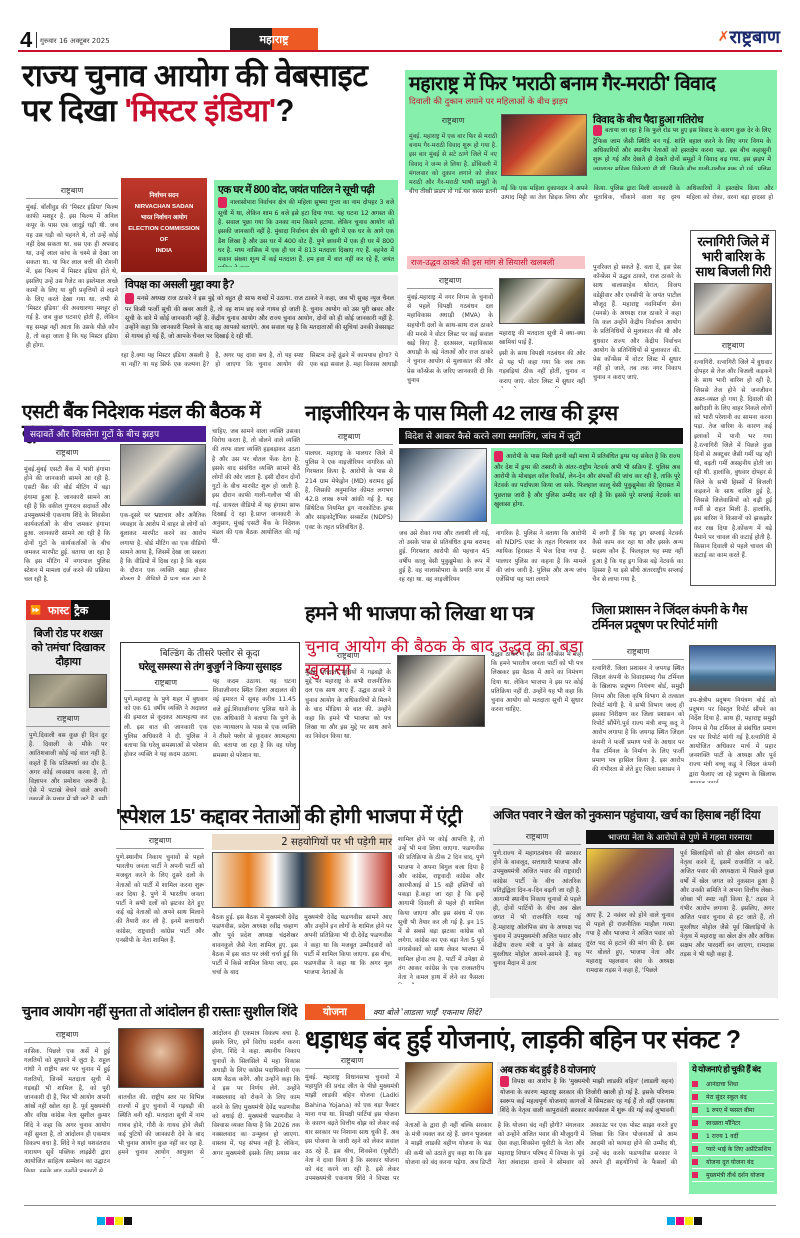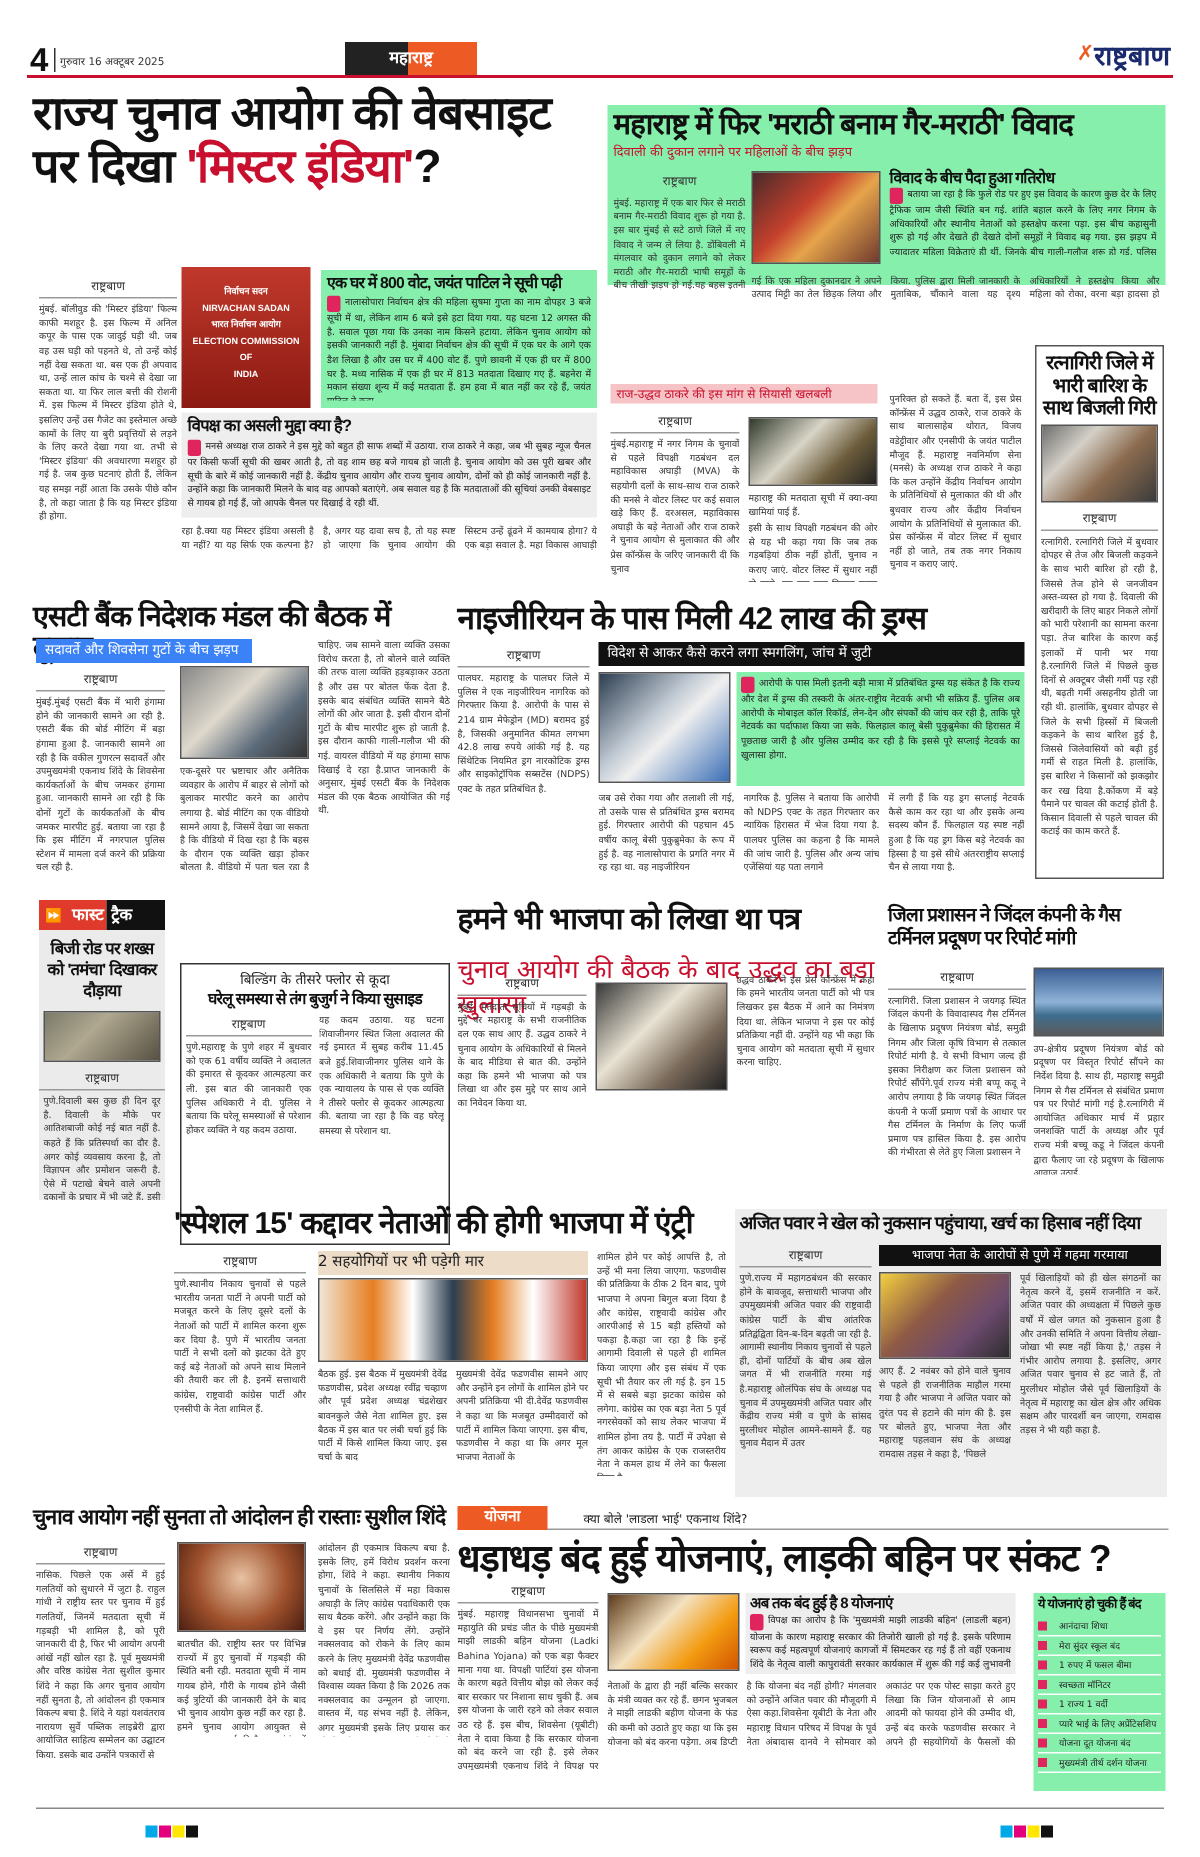--- a/index.html
+++ b/index.html
@@ -102,21 +102,21 @@
 
 <section class="abs" style="left:690px;top:230px;width:86px;height:356px;border:1px solid #555;padding:3px;">
   <h3 class="hd" style="font-size:13px;text-align:center;line-height:15px;">रत्नागिरी जिले में भारी बारिश के साथ बिजली गिरी</h3>
   <div class="img" style="margin-top:4px;height:52px;background:linear-gradient(135deg,#6e6e6e,#d4d0c8 30%,#8b6b4f 60%,#3b3b3b);"></div>
   <div class="byline" style="margin-top:4px;">राष्ट्रबाण</div>
   <div class="body-text" style="height:232px;">रत्नागिरी. रत्नागिरी जिले में बुधवार दोपहर से तेज और बिजली कड़कने के साथ भारी बारिश हो रही है, जिससे तेज होने से जनजीवन अस्त-व्यस्त हो गया है. दिवाली की खरीदारी के लिए बाहर निकले लोगों को भारी परेशानी का सामना करना पड़ा. तेज बारिश के कारण कई इलाकों में पानी भर गया है.रत्नागिरी जिले में पिछले कुछ दिनों से अक्टूबर जैसी गर्मी पड़ रही थी, बढ़ती गर्मी असहनीय होती जा रही थी. हालांकि, बुधवार दोपहर से जिले के सभी हिस्सों में बिजली कड़कने के साथ बारिश हुई है, जिससे जिलेवासियों को बढ़ी हुई गर्मी से राहत मिली है. हालांकि, इस बारिश ने किसानों को झकझोर कर रख दिया है.कोंकण में बड़े पैमाने पर चावल की कटाई होती है. किसान दिवाली से पहले चावल की कटाई का काम करते हैं.</div>
 </section>
 
 <section class="abs" style="left:22px;top:402px;width:280px;height:190px;">
   <h2 class="hd" style="font-size:19px;">एसटी बैंक निदेशक मंडल की बैठक में तूफान</h2>
-  <div class="abs" style="left:2px;top:24px;width:144px;height:16px;background:#3b82f6;color:#fff;font-size:9px;line-height:16px;padding-left:6px;">
+  <div class="abs" style="left:2px;top:24px;width:182px;height:16px;background:#4c1d95;color:#fff;font-size:9px;line-height:16px;padding-left:6px;">
     <span>सदावर्ते और शिवसेना गुटों के बीच झड़प</span>
   </div>
   <div class="abs" style="left:2px;top:44px;width:86px;">
     <div class="byline">राष्ट्रबाण</div>
     <div class="body-text" style="height:128px;">मुंबई.मुंबई एसटी बैंक में भारी हंगामा होने की जानकारी सामने आ रही है. एसटी बैंक की बोर्ड मीटिंग में बड़ा हंगामा हुआ है. जानकारी सामने आ रही है कि वकील गुणरत्न सदावर्ते और उपमुख्यमंत्री एकनाथ शिंदे के शिवसेना कार्यकर्ताओं के बीच जमकर हंगामा हुआ. जानकारी सामने आ रही है कि दोनों गुटों के कार्यकर्ताओं के बीच जमकर मारपीट हुई. बताया जा रहा है कि इस मीटिंग में नगरपाल पुलिस स्टेशन में मामला दर्ज करने की प्रक्रिया चल रही है.</div>
   </div>
   <div class="abs img" style="left:98px;top:42px;width:86px;height:62px;background:linear-gradient(135deg,#888,#ded8cc 40%,#5c6b7a 70%,#333);"></div>
   <div class="abs body-text" style="left:98px;top:108px;width:86px;height:70px;">एक-दूसरे पर भ्रष्टाचार और अनैतिक व्यवहार के आरोप में बाहर से लोगों को बुलाकर मारपीट करने का आरोप लगाया है. बोर्ड मीटिंग का एक वीडियो सामने आया है, जिसमें देखा जा सकता है कि वीडियो में दिख रहा है कि बहस के दौरान एक व्यक्ति खड़ा होकर बोलता है. वीडियो में पता चल रहा है कि</div>
   <div class="abs body-text" style="left:190px;top:24px;width:88px;height:156px;">चाहिए. जब सामने वाला व्यक्ति उसका विरोध करता है, तो बोलने वाले व्यक्ति की तरफ वाला व्यक्ति हड़बड़ाकर उठता है और उस पर बोतल फेंक देता है. इसके बाद संबंधित व्यक्ति सामने बैठे लोगों की ओर जाता है. इसी दौरान दोनों गुटों के बीच मारपीट शुरू हो जाती है. इस दौरान काफी गाली-गलौज भी की गई. वायरल वीडियो में यह हंगामा साफ दिखाई दे रहा है.प्राप्त जानकारी के अनुसार, मुंबई एसटी बैंक के निदेशक मंडल की एक बैठक आयोजित की गई थी.</div>
 </section>
@@ -185,21 +185,21 @@
   <div class="abs img" style="left:97px;top:42px;width:87px;height:46px;background:linear-gradient(180deg,#3b5f93,#8fb3d8 50%,#3f6e8f 70%,#5a5a5a);"></div>
   <div class="abs body-text" style="left:97px;top:92px;width:87px;height:88px;">उप-क्षेत्रीय प्रदूषण नियंत्रण बोर्ड को प्रदूषण पर विस्तृत रिपोर्ट सौंपने का निर्देश दिया है. साथ ही, महाराष्ट्र समुद्री निगम से गैस टर्मिनल से संबंधित प्रमाण पत्र पर रिपोर्ट मांगी गई है.रत्नागिरी में आयोजित अधिकार मार्च में प्रहार जनशक्ति पार्टी के अध्यक्ष और पूर्व राज्य मंत्री बच्चू कडू ने जिंदल कंपनी द्वारा फैलाए जा रहे प्रदूषण के खिलाफ आवाज उठाई.</div>
 </section>
 
 <section class="abs" style="left:116px;top:806px;width:370px;height:200px;">
   <h2 class="hd" style="font-size:20px;">'स्पेशल 15' कद्दावर नेताओं की होगी भाजपा में एंट्री</h2>
   <div class="abs" style="left:0;top:28px;width:88px;">
     <div class="byline">राष्ट्रबाण</div>
     <div class="body-text" style="height:150px;">पुणे.स्थानीय निकाय चुनावों से पहले भारतीय जनता पार्टी ने अपनी पार्टी को मजबूत करने के लिए दूसरे दलों के नेताओं को पार्टी में शामिल करना शुरू कर दिया है. पुणे में भारतीय जनता पार्टी ने सभी दलों को झटका देते हुए कई बड़े नेताओं को अपने साथ मिलाने की तैयारी कर ली है. इनमें सत्ताधारी कांग्रेस, राष्ट्रवादी कांग्रेस पार्टी और एनसीपी के नेता शामिल हैं.</div>
   </div>
-  <div class="abs" style="left:96px;top:28px;width:180px;height:16px;background:#ecdcc8;font-size:10px;line-height:16px;text-align:left;">
+  <div class="abs" style="left:96px;top:28px;width:180px;height:16px;background:#ecdcc8;font-size:10px;line-height:16px;text-align:right;">
     <span>2 सहयोगियों पर भी पड़ेगी मार</span>
   </div>
   <div class="abs img" style="left:96px;top:46px;width:180px;height:56px;background:linear-gradient(90deg,#f0e6d6,#e67e22 20%,#fff 35%,#2c3e50 50%,#e67e22 65%,#fff 80%,#c0392b);"></div>
   <div class="abs body-text" style="left:96px;top:106px;width:86px;height:72px;">बैठक हुई. इस बैठक में मुख्यमंत्री देवेंद्र फडणवीस, प्रदेश अध्यक्ष रवींद्र चव्हाण और पूर्व प्रदेश अध्यक्ष चंद्रशेखर बावनकुले जैसे नेता शामिल हुए. इस बैठक में इस बात पर लंबी चर्चा हुई कि पार्टी में किसे शामिल किया जाए. इस चर्चा के बाद</div>
   <div class="abs body-text" style="left:188px;top:106px;width:88px;height:72px;">मुख्यमंत्री देवेंद्र फडणवीस सामने आए और उन्होंने इन लोगों के शामिल होने पर अपनी प्रतिक्रिया भी दी.देवेंद्र फडणवीस ने कहा था कि मजबूत उम्मीदवारों को पार्टी में शामिल किया जाएगा. इस बीच, फडणवीस ने कहा था कि अगर मूल भाजपा नेताओं के</div>
   <div class="abs body-text" style="left:282px;top:28px;width:86px;height:150px;">शामिल होने पर कोई आपत्ति है, तो उन्हें भी मना लिया जाएगा. फडणवीस की प्रतिक्रिया के ठीक 2 दिन बाद, पुणे भाजपा ने अपना बिगुल बजा दिया है और कांग्रेस, राष्ट्रवादी कांग्रेस और आरपीआई से 15 बड़ी हस्तियों को पकड़ा है.कहा जा रहा है कि इन्हें आगामी दिवाली से पहले ही शामिल किया जाएगा और इस संबंध में एक सूची भी तैयार कर ली गई है. इन 15 में से सबसे बड़ा झटका कांग्रेस को लगेगा. कांग्रेस का एक बड़ा नेता 5 पूर्व नगरसेवकों को साथ लेकर भाजपा में शामिल होना तय है. पार्टी में उपेक्षा से तंग आकर कांग्रेस के एक राजस्तरीय नेता ने कमल हाथ में लेने का फैसला किया है.</div>
 </section>
 
 <section class="abs box-grey" style="left:490px;top:806px;width:288px;height:192px;padding:3px;">
   <h2 class="hd" style="font-size:12px;">अजित पवार ने खेल को नुकसान पहुंचाया, खर्च का हिसाब नहीं दिया</h2>
@@ -222,21 +222,21 @@
     <div class="body-text" style="height:126px;">नासिक. पिछले एक अर्से में हुई गलतियों को सुधारने में जुटा है. राहुल गांधी ने राष्ट्रीय स्तर पर चुनाव में हुई गलतियों, जिनमें मतदाता सूची में गड़बड़ी भी शामिल है, को पूरी जानकारी दी है, फिर भी आयोग अपनी आंखें नहीं खोल रहा है. पूर्व मुख्यमंत्री और वरिष्ठ कांग्रेस नेता सुशील कुमार शिंदे ने कहा कि अगर चुनाव आयोग नहीं सुनता है, तो आंदोलन ही एकमात्र विकल्प बचा है. शिंदे ने यहां यशवंतराव नारायण सुर्वे पब्लिक लाइब्रेरी द्वारा आयोजित साहित्य सम्मेलन का उद्घाटन किया. इसके बाद उन्होंने पत्रकारों से</div>
   </div>
   <div class="abs img" style="left:96px;top:24px;width:86px;height:60px;background:radial-gradient(circle at 50% 40%,#e8c3a3,#a0522d 55%,#4a1d10);"></div>
   <div class="abs body-text" style="left:96px;top:88px;width:86px;height:66px;">बातचीत की. राष्ट्रीय स्तर पर विभिन्न राज्यों में हुए चुनावों में गड़बड़ी की स्थिति बनी रही. मतदाता सूची में नाम गायब होने, गौरी के गायब होने जैसी कई त्रुटियों की जानकारी देने के बाद भी चुनाव आयोग कुछ नहीं कर रहा है. हमने चुनाव आयोग आयुक्त से मुलाकात का चर्चा की है. इस संबंध में एक कानून बनाया जाना चाहिए. अगर कोई गलती है, तो उसे ध्यान में लाना आवश्यक है. अगर इस स्थिति से निकलने का कोई रास्ता नहीं है, तो</div>
   <div class="abs body-text" style="left:190px;top:24px;width:88px;height:130px;">आंदोलन ही एकमात्र विकल्प बचा है. इसके लिए, हमें विरोध प्रदर्शन करना होगा, शिंदे ने कहा. स्थानीय निकाय चुनावों के सिलसिले में महा विकास अघाड़ी के लिए कांग्रेस पदाधिकारी एक साथ बैठक करेंगे. और उन्होंने कहा कि वे इस पर निर्णय लेंगे. उन्होंने नक्सलवाद को रोकने के लिए काम करने के लिए मुख्यमंत्री देवेंद्र फडणवीस को बधाई दी. मुख्यमंत्री फडणवीस ने विश्वास व्यक्त किया है कि 2026 तक नक्सलवाद का उन्मूलन हो जाएगा. वास्तव में, यह संभव नहीं है. लेकिन, अगर मुख्यमंत्री इसके लिए प्रयास कर रहे हैं, तो शुभकामनाएं, कई लोगों ने पहले भी नक्सलवाद की समस्या को हल करने की कोशिश की है.</div>
 </section>
 
 <section class="abs" style="left:305px;top:1004px;width:474px;height:178px;">
   <div style="display:flex;align-items:center;height:16px;border-bottom:1px solid #999;">
     <span style="background:#ee5a24;color:#fff;font-weight:bold;font-size:10px;padding:0 18px;height:16px;line-height:16px;">योजना</span>
-    <span style="font-size:8px;margin-left:24px;">क्या बोले 'लाडला भाई' एकनाथ शिंदे?</span>
+    <span style="font-size:8px;margin-left:8px;font-style:italic;">क्या बोले 'लाडला भाई' एकनाथ शिंदे?</span>
   </div>
   <h2 class="hd" style="font-size:25px;margin-top:6px;">धड़ाधड़ बंद हुई योजनाएं, लाड़की बहिन पर संकट ?</h2>
   <div class="abs" style="left:0;top:50px;width:94px;">
     <div class="byline">राष्ट्रबाण</div>
     <div class="body-text" style="height:108px;">मुंबई. महाराष्ट्र विधानसभा चुनावों में महायुति की प्रचंड जीत के पीछे मुख्यमंत्री माझी लाडकी बहिन योजना (Ladki Bahina Yojana) को एक बड़ा फैक्टर माना गया था. विपक्षी पार्टियां इस योजना के कारण बढ़ते वित्तीय बोझ को लेकर कई बार सरकार पर निशाना साध चुकी हैं. अब इस योजना के जारी रहने को लेकर सवाल उठ रहे हैं. इस बीच, शिवसेना (यूबीटी) नेता ने दावा किया है कि सरकार योजना को बंद करने जा रही है. इसे लेकर उपमुख्यमंत्री एकनाथ शिंदे ने विपक्ष पर निशाना साधा है.</div>
   </div>
   <div class="abs img" style="left:100px;top:58px;width:88px;height:52px;background:linear-gradient(135deg,#5d3a1a,#f3e1c0 40%,#f39c12 70%,#d35400);"></div>
   <div class="abs box-grey" style="left:192px;top:58px;width:180px;height:54px;padding:3px;">
     <div class="hd" style="font-size:10px;">अब तक बंद हुई है 8 योजनाएं</div>
     <div class="body-text" style="height:38px;color:#222"><span class="drop"></span><span>विपक्ष का आरोप है कि 'मुख्यमंत्री माझी लाडकी बहिन' (लाडली बहन) योजना के कारण महाराष्ट्र सरकार की तिजोरी खाली हो गई है. इसके परिणाम स्वरूप कई महत्वपूर्ण योजनाएं कागजों में सिमटकर रह गई हैं तो वहीं एकनाथ शिंदे के नेतृत्व वाली कापुरावंती सरकार कार्यकाल में शुरू की गई कई लुभावनी योजनाओं को मुख्यमंत्री देवेंद्र फडणवीस के नेतृत्व वाली महायुति सरकार एक-एक करके बंद कर रही है.</span></div>

